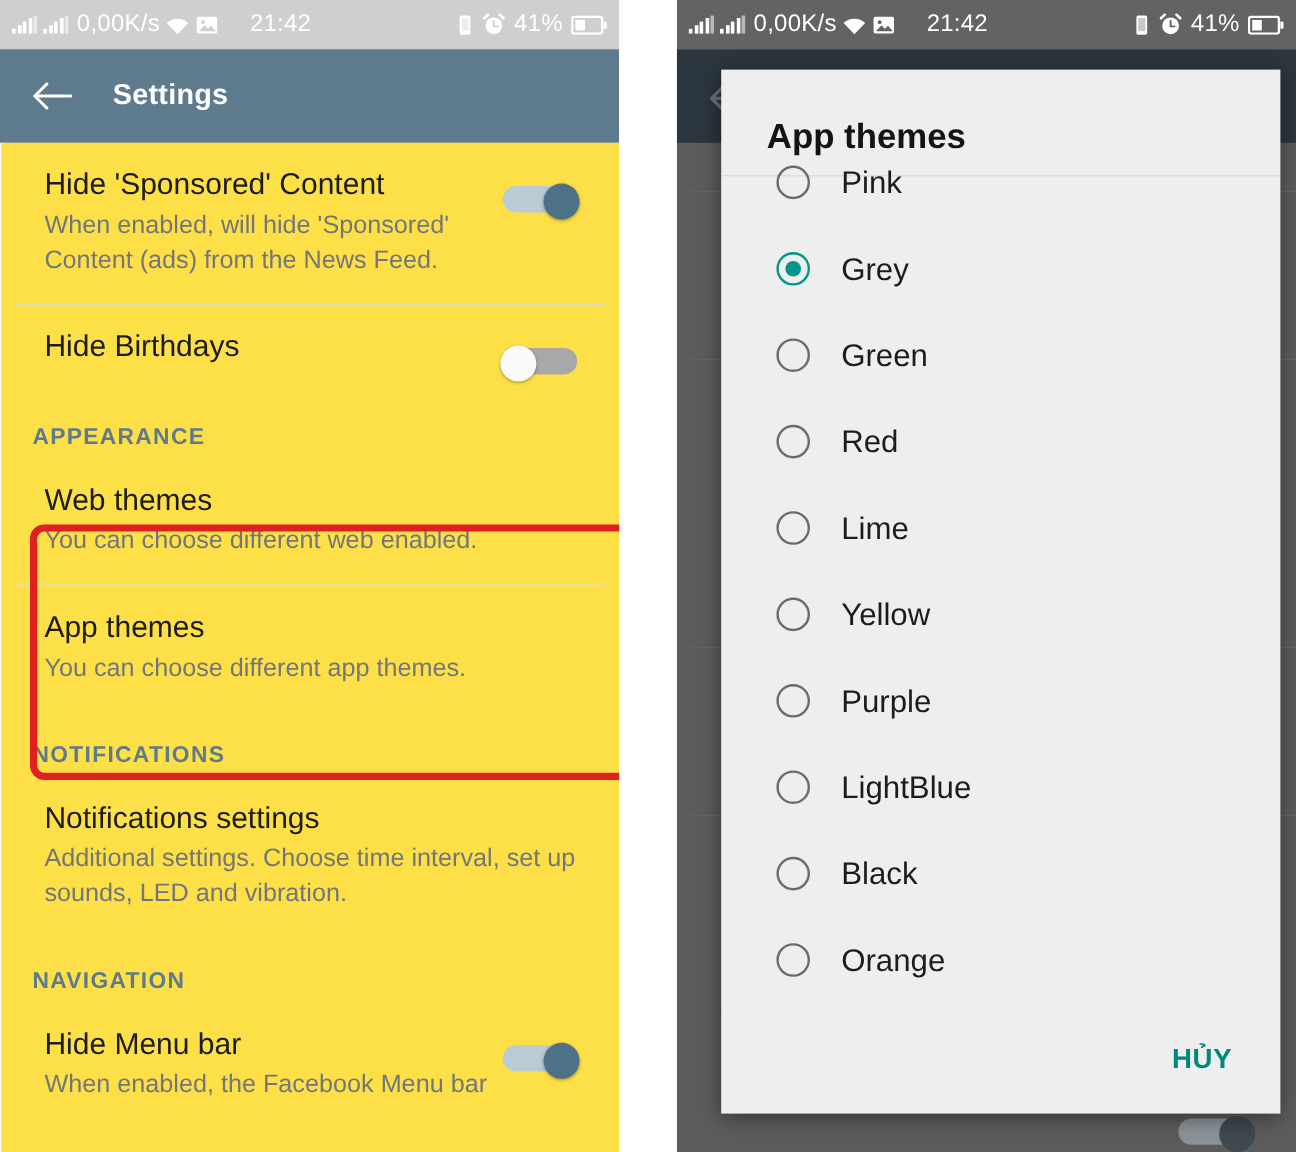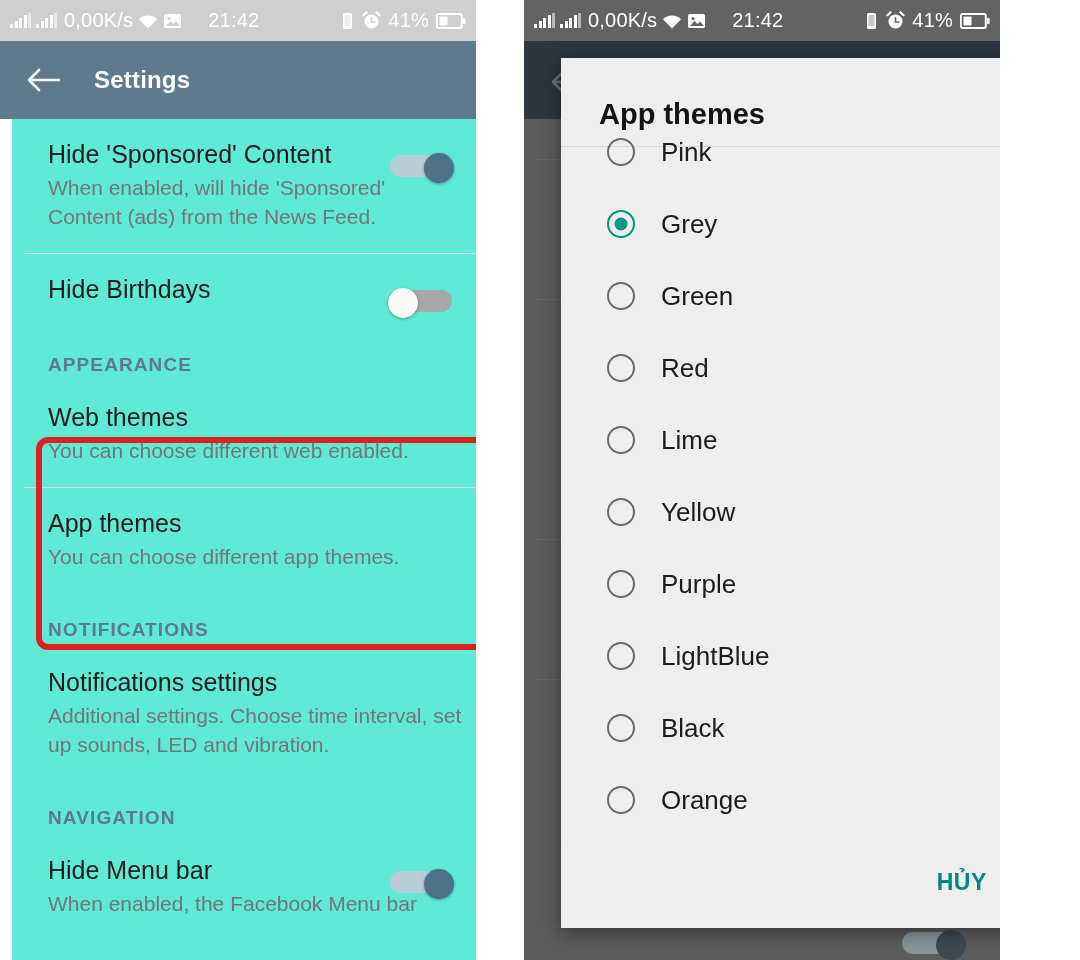--- a/index.html
+++ b/index.html
@@ -8,21 +8,21 @@
     background: #ffffff;
   }
   body {
     width: 1080px;
     height: 960px;
     font-family: "Liberation Sans", sans-serif;
     overflow: hidden;
   }
   .screen {
     position: relative;
-    width: 1000px;
+    width: 1080px;
     height: 960px;
     display: flex;
     gap: 48px;
   }
   .panel {
     position: relative;
     width: 540px;
     height: 960px;
     overflow: hidden;
   }
@@ -83,24 +83,24 @@
   .toolbar-title {
     color: #ffffff;
     font-size: 24px;
     font-weight: bold;
     margin-left: 34px;
     letter-spacing: .2px;
   }
 
   .content {
     position: absolute;
-    left: 12px; top: 119px;
+    left: 1px; top: 119px;
     width: 100%;
     height: 841px;
-    background: #5eead4;
+    background: #fde047;
   }
 
   .pref {
     position: relative;
     padding: 18px 26px 22px 36px;
     box-sizing: border-box;
   }
   .pref-title {
     font-size: 25px;
     color: #1c1c1c;
@@ -116,21 +116,21 @@
   .divider {
     height: 1px;
     background: #dcdcdc;
     margin: 0 12px 0 12px;
   }
   .section-header {
     font-size: 19px;
     font-weight: bold;
     color: #5d7b8c;
     letter-spacing: 1.1px;
-    padding: 26px 0 6px 36px;
+    padding: 26px 0 6px 26px;
   }
 
   .switch {
     position: absolute;
     right: 36px;
     top: 34px;
     width: 62px;
     height: 26px;
   }
   .switch .track {

